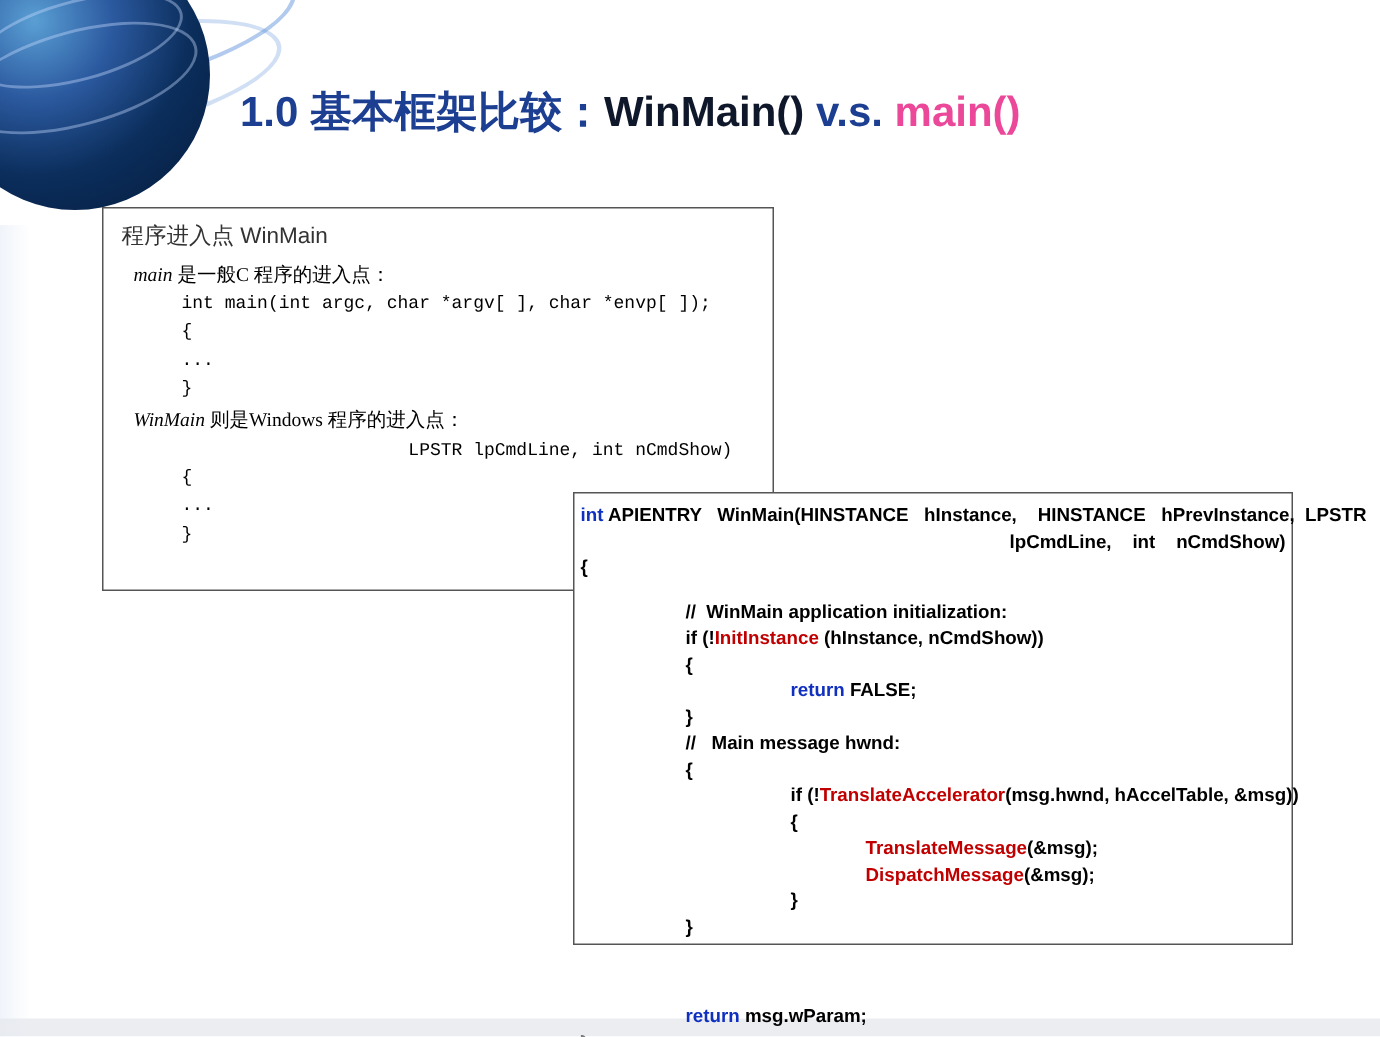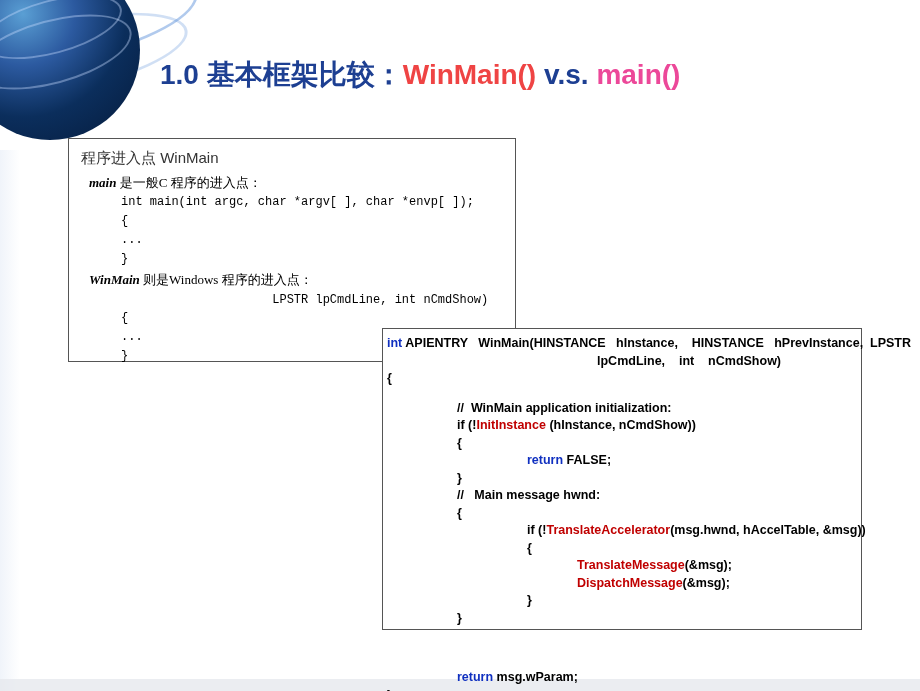--- a/index.html
+++ b/index.html
@@ -70,49 +70,49 @@
       background: rgba(230,232,238,0.8);
     }
     .title {
       position: absolute;
       top: 56px;
       left: 160px;
       font-size: 28px;
       font-weight: bold;
     }
     .title .t1 { color: #1d3f92; }
-    .title .t2 { color: #ef4444; }
+    .title .t2 { color: #0f172a; }
     .title .t3 { color: #1d3f92; }
     .title .t4 { color: #ec4899; }
 
     .box1 {
       position: absolute;
       top: 138px;
       left: 68px;
       width: 448px;
-      height: 224px;
+      height: 256px;
       border: 1px solid #555;
       background: #fff;
       padding: 8px 12px;
       font-size: 13px;
       line-height: 1.4;
       z-index: 3;
     }
     .box1 .heading {
       font-family: "Microsoft YaHei", sans-serif;
       font-size: 15px;
       color: #333;
       margin-bottom: 6px;
     }
     .box1 .para {
       font-family: SimSun, serif;
       font-size: 13px;
       margin: 4px 0 2px 8px;
     }
-    .box1 .para .fn { font-style: italic; font-weight: bold; }
+    .box1 .para .fn { font-style: italic; font-weight: normal; }
     .box1 pre {
       font-family: "Courier New", monospace;
       font-size: 12px;
       margin: 2px 0 2px 40px;
       white-space: pre;
     }
 
     .box2 {
       position: absolute;
       top: 328px;
@@ -155,21 +155,21 @@
   <pre>}</pre>
   <div class="para"><span class="fn">WinMain</span><span> 则是Windows 程序的进入点：</span></div>
   <pre>                     LPSTR lpCmdLine, int nCmdShow)</pre>
   <pre>{</pre>
   <pre>...</pre>
   <pre>}</pre>
 </div>
 
 <div class="box2">
   <div class="line"><span class="kw">int</span><span> APIENTRY   WinMain(HINSTANCE   hInstance,    HINSTANCE   hPrevInstance,  LPSTR</span></div>
-  <div class="line" style="padding-left:210px;">lpCmdLine,    int    nCmdShow)</div>
+  <div class="line" style="padding-left:210px;text-align:right;">lpCmdLine,    int    nCmdShow)</div>
   <div class="line">{</div>
   <div class="line" style="height:12px;"></div>
   <div class="line cm" style="padding-left:70px;">//  WinMain application initialization:</div>
   <div class="line" style="padding-left:70px;"><span>if (!</span><span class="fn">InitInstance</span><span> (hInstance, nCmdShow))</span></div>
   <div class="line" style="padding-left:70px;">{</div>
   <div class="line" style="padding-left:140px;"><span class="kw">return</span><span> FALSE;</span></div>
   <div class="line" style="padding-left:70px;">}</div>
   <div class="line cm" style="padding-left:70px;">//   Main message hwnd:</div>
   <div class="line" style="padding-left:70px;">{</div>
   <div class="line" style="padding-left:140px;"><span>if (!</span><span class="fn">TranslateAccelerator</span><span>(msg.hwnd, hAccelTable, &amp;msg))</span></div>

